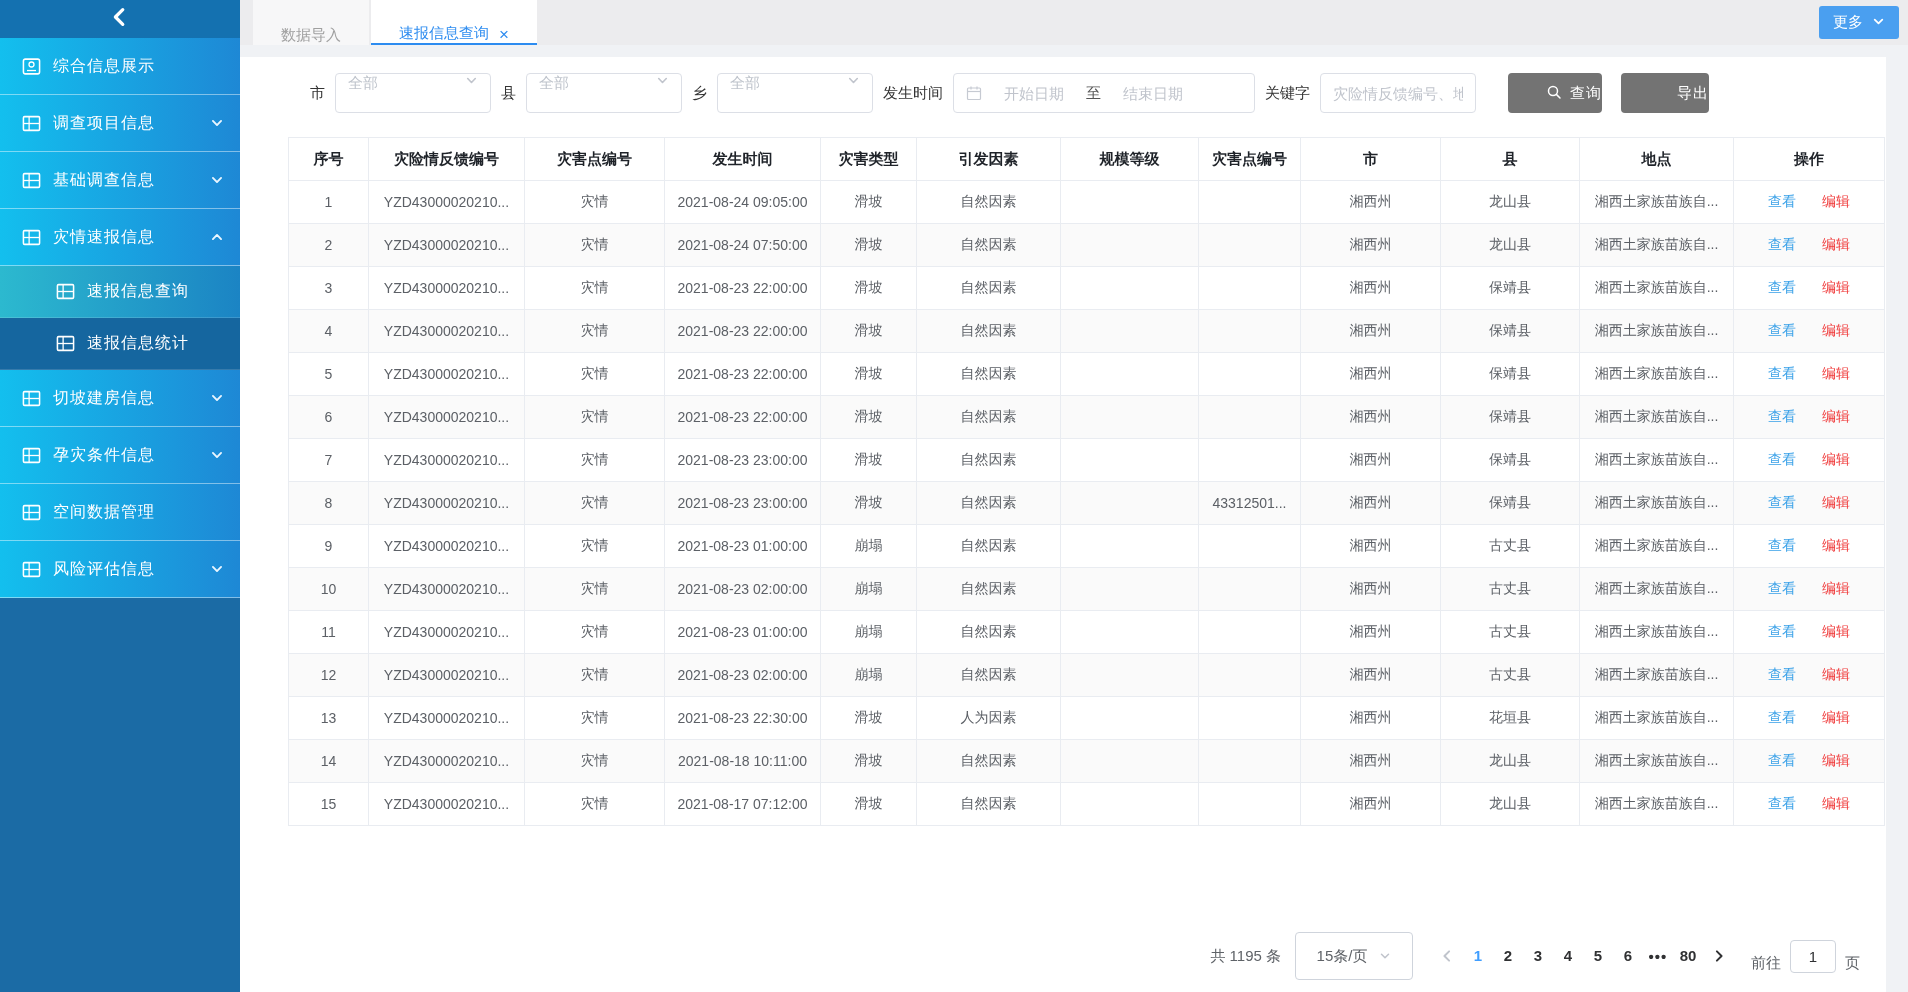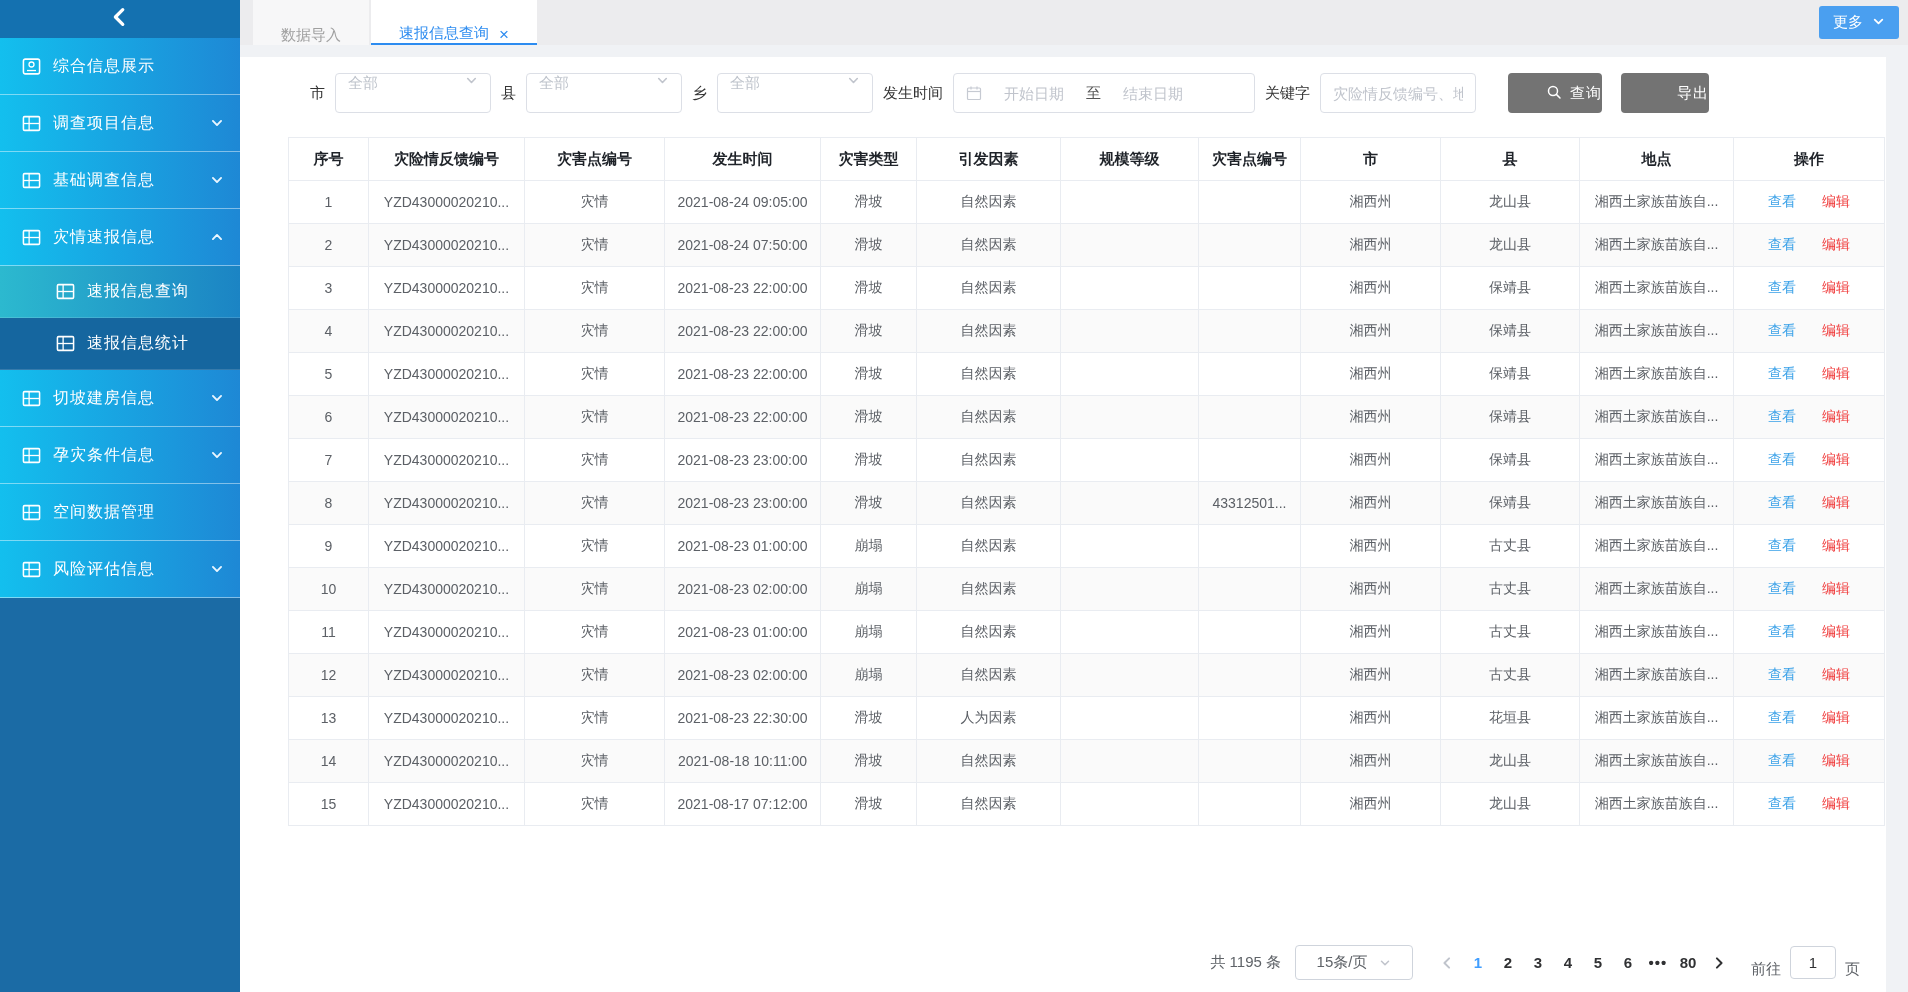--- a/index.html
+++ b/index.html
@@ -77,21 +77,21 @@
   .data-table th { color:#1f2329; font-weight:bold; background:#fff; font-size:15px; }
   .data-table td { color:#5c6066; }
   .data-table tr.stripe td { background:#fafafa; }
   .link-view { color:#3aa1e8; text-decoration:none; cursor:pointer; margin-right:26px; }
   .link-edit { color:#f03c3c; text-decoration:none; cursor:pointer; }
 
   
   .pagination { position:absolute; right:26px; bottom:12px; display:flex; align-items:center;
                 font-size:15px; color:#5f6368; }
   .pg-total { margin-right:14px; white-space:nowrap; }
-  .pg-size { width:118px; height:35px; border:1px solid #cfd4dc; border-radius:4px; background:#fff;
+  .pg-size { width:118px; height:48px; border:1px solid #cfd4dc; border-radius:4px; background:#fff;
              display:flex; align-items:center; justify-content:center; gap:12px; cursor:pointer;
              color:#5f6368; margin-right:18px; }
   .pg-size .chev { color:#c0c4cc; display:flex; }
   .pg-arrow { width:32px; height:30px; display:flex; align-items:center; justify-content:center;
               color:#303133; cursor:pointer; }
   .pg-arrow.disabled { color:#c0c4cc; cursor:default; }
   .pg-num { min-width:30px; height:30px; line-height:30px; text-align:center; font-weight:700;
             color:#303133; cursor:pointer; padding:0 3px; }
   .pg-num.active { color:#409eff; }
   .pg-ellipsis { min-width:30px; text-align:center; font-weight:700; color:#303133;

